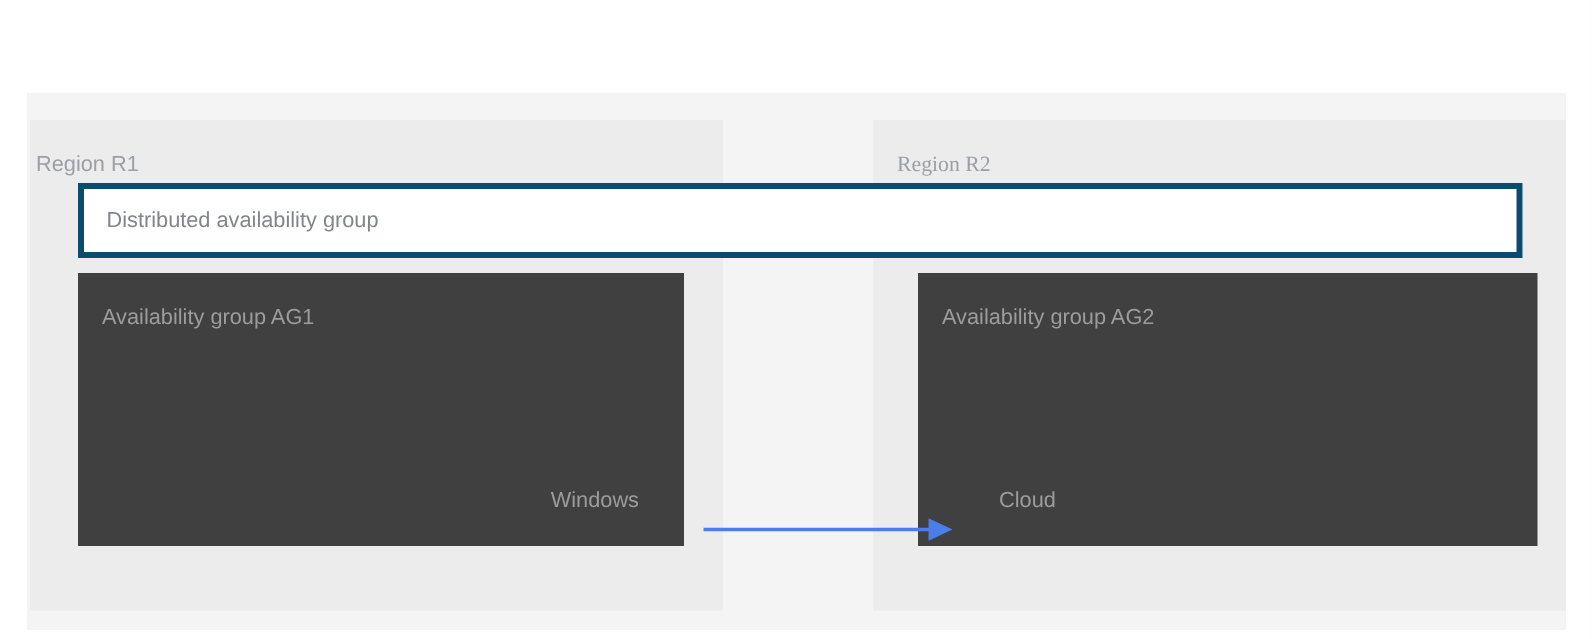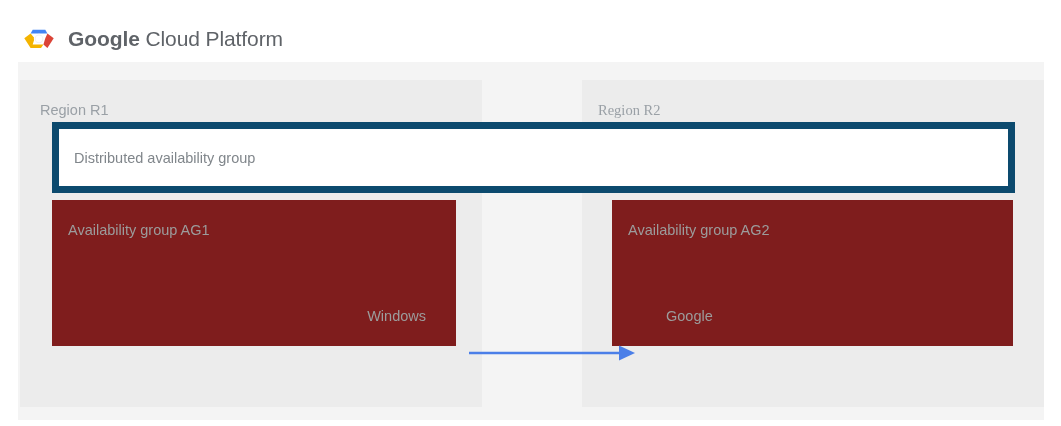--- a/index.html
+++ b/index.html
@@ -70,53 +70,53 @@
   .region.r1 { left: 2px;   width: 462px; }
   .region.r2 { left: 564px; width: 462px; }
 
   .region-label {
     position: absolute;
     top: 22px;
     font-size: 14.5px;
     color: #9aa0a6;
     white-space: nowrap;
   }
-  .region.r1 .region-label { left: 20px; }
+  .region.r1 .region-label { left: 4px; }
   .region.r2 .region-label { left: 16px; font-family: Liberation Serif, serif; }
 
   
   .dag-box {
     position: absolute;
     left: 34px;
     top: 60px;
     width: 963px;
-    height: 71px;
+    height: 50px;
     background: #ffffff;
-    border: 7px solid #0c4a6e;
+    border: 4px solid #0c4a6e;
     box-sizing: border-box;
   }
   .dag-label {
     position: absolute;
     left: 15px;
     top: 50%;
     transform: translateY(-50%);
     font-size: 14.5px;
     color: #80868b;
     white-space: nowrap;
   }
 
   
   .ag-box {
     position: absolute;
-    top: 138px;
-    height: 146px;
-    background: #7f1d1d;
+    top: 120px;
+    height: 182px;
+    background: #404040;
   }
   .ag-box.ag1 { left: 34px;  width: 404px; }
-  .ag-box.ag2 { left: 594px; width: 401px; }
+  .ag-box.ag2 { left: 594px; width: 401px; padding-left: 12px; }
 
   .ag-title {
     position: absolute;
     left: 16px;
     top: 22px;
     font-size: 14.5px;
     color: #9c9c9c;
     white-space: nowrap;
   }
 
@@ -139,31 +139,20 @@
     width: 168px;
     height: 28px;
     overflow: visible;
   }
 </style>
 </head>
 <body>
 
 <div class="page">
 
-  <div class="brand">
-    <svg class="brand-logo" viewBox="0 0 40 40">
-      <path d="M12.6 10.4 L27.4 10.4 L29.9 14.7 L10.1 14.7 Z" fill="#4285f4"></path>
-      <path d="M29.9 14.7 L37.3 20.2 L29.9 31.8 L25.2 27.6 L27.4 20.2 Z" fill="#db4437"></path>
-      <path d="M10.1 14.7 L14.8 20.2 L12.6 27.6 L25.2 27.6 L22.4 31.8 L10.1 31.8 L2.7 20.2 Z" fill="#f4b400"></path>
-      <circle cx="20" cy="21" r="6.1" fill="#ffffff"></circle>
-      <circle cx="20" cy="21" r="5.1" fill="#f1f1f1"></circle>
-      <circle cx="20" cy="21" r="4.0" fill="#ffffff"></circle>
-    </svg>
-    <div class="brand-text"><span class="b-google">Google</span><span class="b-rest"> Cloud Platform</span></div>
-  </div>
 
   <div class="diagram">
 
     <div class="region r1">
       <div class="region-label">Region R1</div>
     </div>
 
     <div class="region r2">
       <div class="region-label">Region R2</div>
     </div>
@@ -172,21 +161,21 @@
       <div class="dag-label">Distributed availability group</div>
     </div>
 
     <div class="ag-box ag1">
       <div class="ag-title">Availability group AG1</div>
       <div class="ag-os">Windows</div>
     </div>
 
     <div class="ag-box ag2">
       <div class="ag-title">Availability group AG2</div>
-      <div class="ag-os">Google</div>
+      <div class="ag-os">Cloud</div>
     </div>
 
     <svg class="arrow" viewBox="0 0 168 28">
       <line x1="0" y1="14" x2="152" y2="14" stroke="#4b7fe8" stroke-width="2.4"></line>
       <path d="M150 6.5 L166 14 L150 21.5 Z" fill="#4b7fe8"></path>
     </svg>
 
   </div>
 </div>
 

